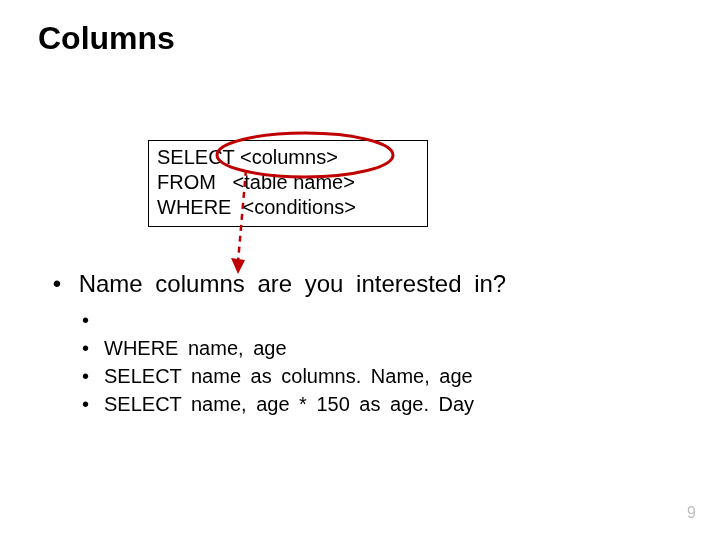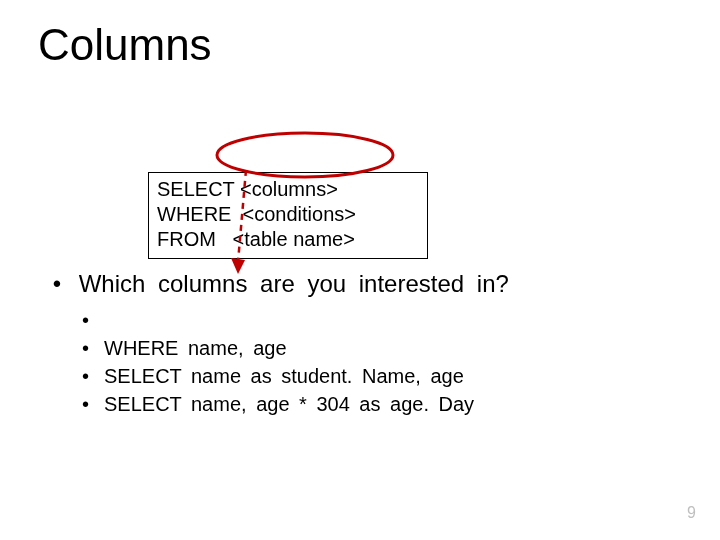--- a/index.html
+++ b/index.html
@@ -14,36 +14,35 @@
   }
   .slide {
     position: relative;
     width: 720px;
     height: 540px;
   }
   .title {
     position: absolute;
     left: 38px;
     top: 20px;
-    font-size: 44px;
-    font-weight: 400;
+    font-size: 32px;
+    font-weight: 700;
     letter-spacing: 0px;
   }
   .sql-box {
     position: absolute;
     left: 148px;
     top: 140px;
     width: 260px;
     border: 1px solid #000;
     padding: 4px 10px 6px 8px;
     font-size: 20px;
     line-height: 1.25;
     font-family: Arial, Helvetica, sans-serif;
     background: #fff;
-    margin-top: 32px;
   }
   .sql-line {
     white-space: pre;
   }
   .ellipse-svg {
     position: absolute;
     left: 210px;
     top: 128px;
     width: 190px;
     height: 54px;
@@ -96,51 +95,51 @@
 </style>
 </head>
 <body>
 
 <div class="slide">
 
   <div class="title">Columns</div>
 
   <div class="sql-box">
     <div class="sql-line">SELECT &lt;columns&gt;</div>
+    <div class="sql-line">FROM   &lt;table name&gt;</div>
     <div class="sql-line">WHERE  &lt;conditions&gt;</div>
-    <div class="sql-line">FROM   &lt;table name&gt;</div>
   </div>
 
   <svg class="ellipse-svg" viewBox="0 0 190 54">
     <ellipse cx="95" cy="27" rx="88" ry="22" fill="none" stroke="#c00000" stroke-width="3"></ellipse>
   </svg>
 
   <svg class="arrow-svg" viewBox="0 0 30 112">
     <line x1="18" y1="4" x2="10" y2="96" stroke="#c00000" stroke-width="2.5" stroke-dasharray="6 5"></line>
     <polygon points="10,108 3,92 17,94" fill="#c00000"></polygon>
   </svg>
 
   <div class="q-line">
     <span class="bullet">•</span>
-    <span>Which  columns  are  you  interested  in?</span>
+    <span>Name  columns  are  you  interested  in?</span>
   </div>
 
   <div class="examples">
     <div class="row">
       <span class="b">•</span>
     </div>
     <div class="row">
       <span class="b">•</span>
       <span>WHERE name,  age</span>
     </div>
     <div class="row">
       <span class="b">•</span>
-      <span>SELECT name  as  student. Name,  age</span>
+      <span>SELECT name  as  columns. Name,  age</span>
     </div>
     <div class="row">
       <span class="b">•</span>
-      <span>SELECT name,  age  *  304  as  age. Day</span>
+      <span>SELECT name,  age  *  150  as  age. Day</span>
     </div>
   </div>
 
   <div class="page-num">9</div>
 
 </div>
 
 </body></html>

